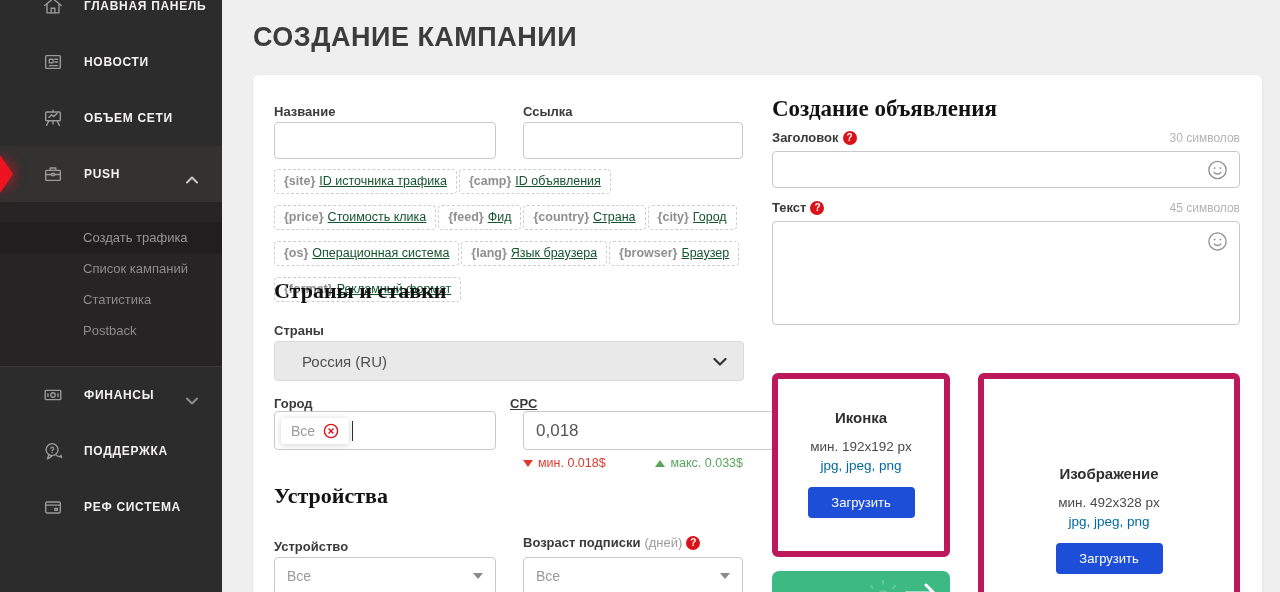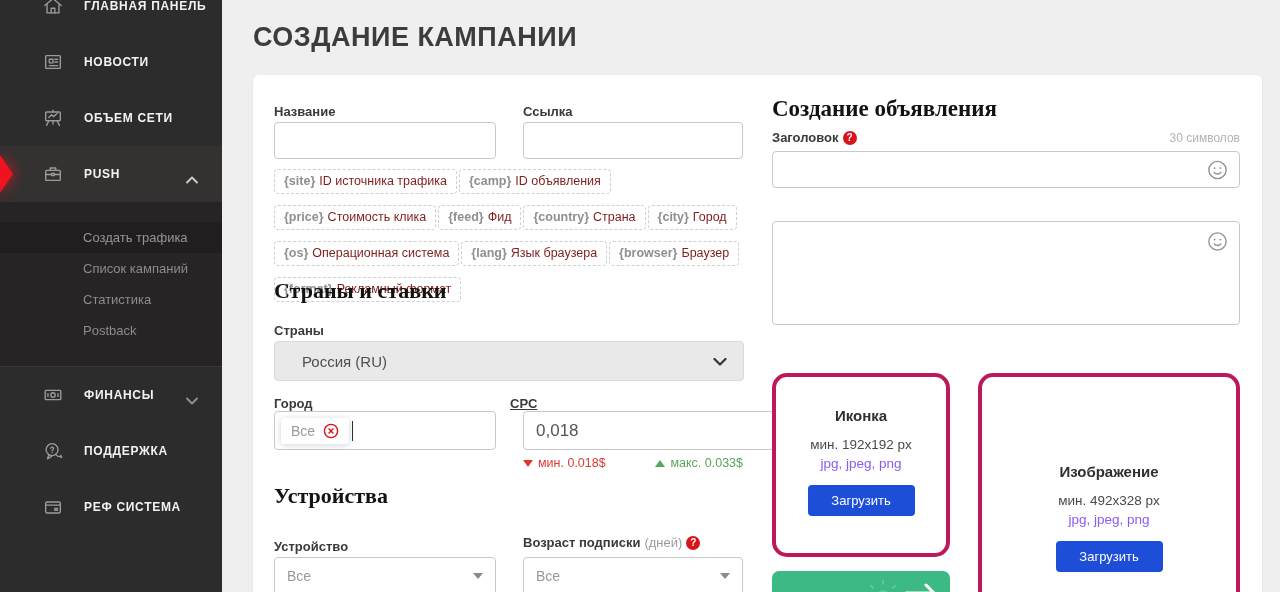--- a/index.html
+++ b/index.html
@@ -29,21 +29,21 @@
   .page-title { position:absolute; left:253px; top:22px; font-size:27px; font-weight:800; letter-spacing:.5px; color:#3c3c3c; }
   .card { position:absolute; left:253px; top:75px; width:1009px; height:560px; background:#fff; border-radius:6px; box-shadow:0 1px 3px rgba(0,0,0,.07); }
 
   .lbl { position:absolute; font-size:13px; font-weight:700; color:#3a3a3a; white-space:nowrap; }
   .field { position:absolute; border:1px solid #c9c9c9; border-radius:4px; background:#fff; font-family:"Liberation Sans",sans-serif; font-size:15px; color:#555; padding:0 12px; outline:none; }
 
   
   .macros { position:absolute; left:21px; top:94px; width:478px; display:flex; flex-wrap:wrap; gap:11px 2px; }
   .tag { display:inline-flex; align-items:center; border:1px dashed #cfcfcf; border-radius:4px; padding:3px 9px; font-size:12.5px; line-height:17px; cursor:pointer; white-space:nowrap; background:#fff; }
   .tag b { color:#8f8f8f; font-weight:700; margin-right:4px; }
-  .tag span { color:#7f1d1d; }
+  .tag span { color:#14532d;text-decoration:underline; }
 
   .serif-h { position:absolute; font-family:"Liberation Serif", serif; font-weight:700; font-size:22px; color:#121212; white-space:nowrap;text-align:right; }
 
   
   .country-select { position:absolute; left:21px; top:266px; width:470px; height:40px; background:#e9e9e9; border:1px solid #dadada; border-radius:4px; display:flex; align-items:center; cursor:pointer; }
   .country-select .val { margin-left:27px; font-size:15px; color:#4f4f4f; }
   .country-select .chev { position:absolute; right:16px; top:50%; transform:translateY(-50%); }
   .country-select .chev svg { stroke:#333; fill:none; stroke-width:2.2; stroke-linecap:round; stroke-linejoin:round; }
 
   
@@ -77,24 +77,24 @@
   .label-row .lg { display:flex; align-items:center; font-size:13px; font-weight:700; color:#3a3a3a; }
 
   .input-wrap { position:absolute; }
   .input-wrap input, .input-wrap textarea { width:100%; height:100%; border:1px solid #c9c9c9; border-radius:4px; padding:8px 40px 8px 12px; font-family:"Liberation Sans",sans-serif; font-size:15px; color:#555; outline:none; resize:none; background:#fff; }
   .smiley { position:absolute; right:11px; width:23px; height:23px; cursor:pointer; }
   .smiley.center { top:50%; transform:translateY(-50%); }
   .smiley.topr { top:9px; }
   .smiley svg { stroke:#8f8f8f; fill:none; stroke-width:1.4; stroke-linecap:round; }
 
   
-  .upload-card { position:absolute; border:4px solid #be185d; border-radius:15px; background:#fff; text-align:center; }
+  .upload-card { position:absolute; border:6px solid #be185d; border-radius:6px; background:#fff; text-align:center; }
   .upload-card .uc-title { font-size:15px; font-weight:700; color:#2f2f2f; }
   .upload-card .uc-min { margin-top:13px; font-size:13.5px; color:#4a4a4a; }
-  .upload-card .uc-fmt { margin-top:4px; font-size:13.5px; color:#8b5cf6; }
+  .upload-card .uc-fmt { margin-top:4px; font-size:13.5px; color:#0369a1; }
   .upload-btn { margin-top:14px; width:107px; height:31px; background:#1d4ed8; color:#fff; border:none; border-radius:4px; font-family:"Liberation Sans",sans-serif; font-size:13px; cursor:pointer; }
 
   .submit-btn { position:absolute; left:519px; top:496px; width:178px; height:96px; background:#3dba84; border:none; border-radius:7px; cursor:pointer; overflow:hidden; }
   .gear-icon { position:absolute; right:44px; top:4px; width:46px; height:46px; opacity:.55; }
   .gear-icon svg { stroke:#7fd6ae; fill:none; stroke-width:2; }
   .arrow-icon { position:absolute; right:12px; top:10px; width:34px; height:24px; }
   .arrow-icon svg { stroke:#fff; fill:none; stroke-width:3; stroke-linecap:round; stroke-linejoin:round; }
 </style>
 </head>
 <body>
@@ -331,20 +331,27 @@
       <span class="smiley center">
         <svg width="23" height="23" viewBox="0 0 24 24">
             <circle cx="12" cy="12" r="9"></circle>
             <circle cx="9" cy="10" r="1" fill="#8f8f8f" stroke="none"></circle>
             <circle cx="15" cy="10" r="1" fill="#8f8f8f" stroke="none"></circle>
             <path d="M8.5 14.5a4.5 4.5 0 0 0 7 0"></path>
           </svg>
       </span>
     </div>
 
+    <div class="label-row" style="left:519px; top:125px; width:468px;">
+      <span class="lg">
+        <span>Текст</span>
+        <span class="qbadge"></span>
+      </span>
+      <span class="limit">45 символов</span>
+    </div>
     <div class="input-wrap" style="left:519px; top:146px; width:468px; height:104px;">
       <textarea style=""></textarea>
       <span class="smiley topr">
         <svg width="23" height="23" viewBox="0 0 24 24">
             <circle cx="12" cy="12" r="9"></circle>
             <circle cx="9" cy="10" r="1" fill="#8f8f8f" stroke="none"></circle>
             <circle cx="15" cy="10" r="1" fill="#8f8f8f" stroke="none"></circle>
             <path d="M8.5 14.5a4.5 4.5 0 0 0 7 0"></path>
           </svg>
       </span>

